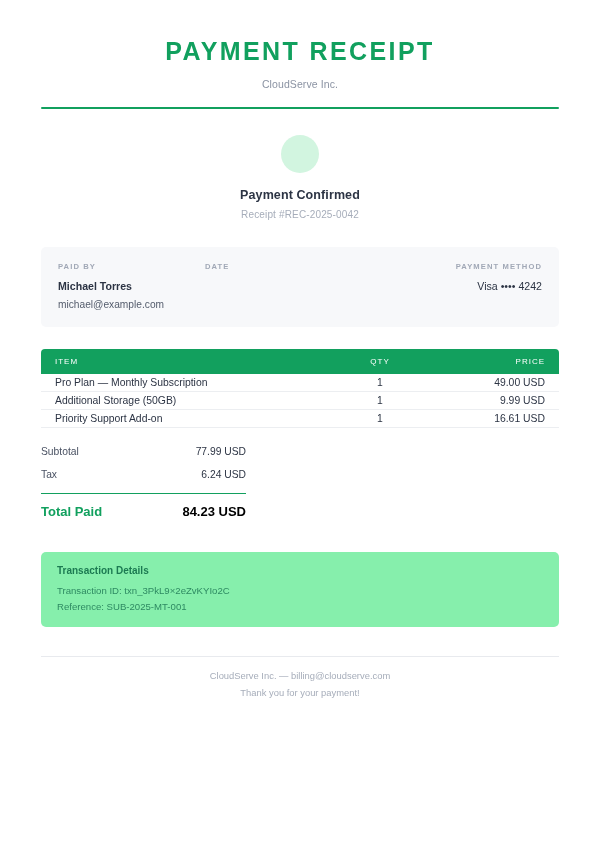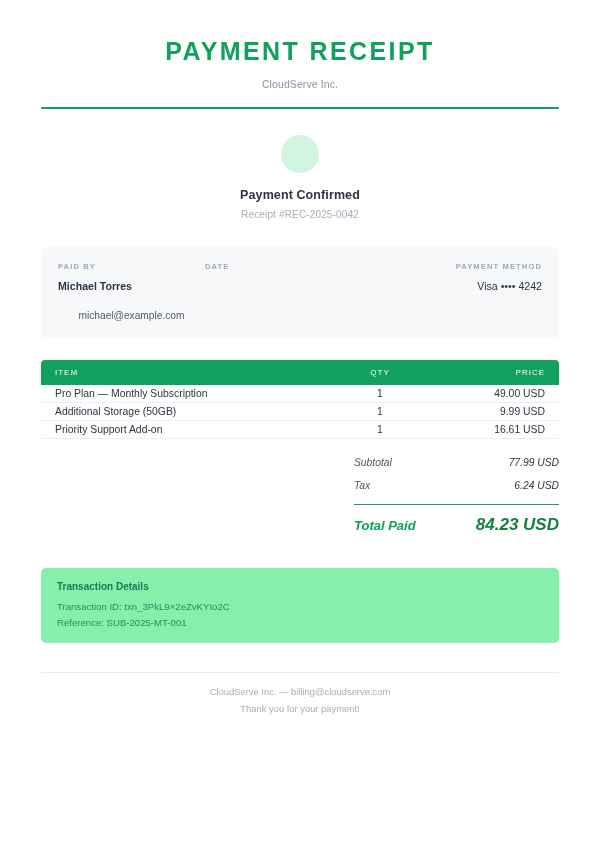--- a/index.html
+++ b/index.html
@@ -104,22 +104,21 @@
     font-size: 10.6px;
     color: #2c3444;
     margin-top: 9px;
   }
   .info-value.strong {
     font-weight: bold;
   }
   .info-sub {
     font-size: 10.2px;
     color: #545c6c;
-    margin-top: 18px;
-    text-align: center;
+    margin-top: 7px;
   }
 
   
   .table {
     margin-top: 22px;
   }
   .thead {
     display: flex;
     background: #12a05e;
     border-radius: 4px 4px 0 0;
@@ -143,23 +142,21 @@
     border-bottom: 1px solid #eceef1;
   }
   .trow .td {
     font-size: 10.4px;
     color: #2c3444;
   }
 
   
   .totals {
     display: flex;
-    justify-content: flex-end;
     margin-top: 12px;
-    font-style: italic;
   }
   .totals-inner {
     width: 205px;
   }
   .total-row {
     display: flex;
     justify-content: space-between;
     align-items: baseline;
     padding: 6px 0;
   }
@@ -175,23 +172,23 @@
     height: 1.6px;
     background: #12a05e;
     margin: 7px 0 4px 0;
   }
   .grand .total-label {
     font-size: 13px;
     font-weight: bold;
     color: #11a05e;
   }
   .grand .total-value {
-    font-size: 17px;
-    font-weight: bold;
-    color: #15803d;
+    font-size: 13px;
+    font-weight: bold;
+    color: #000000;
   }
 
   
   .txn-panel {
     margin-top: 27px;
     background: #86efac;
     border-radius: 5px;
     padding: 13px 16px 15px 16px;
   }
   .txn-title {

